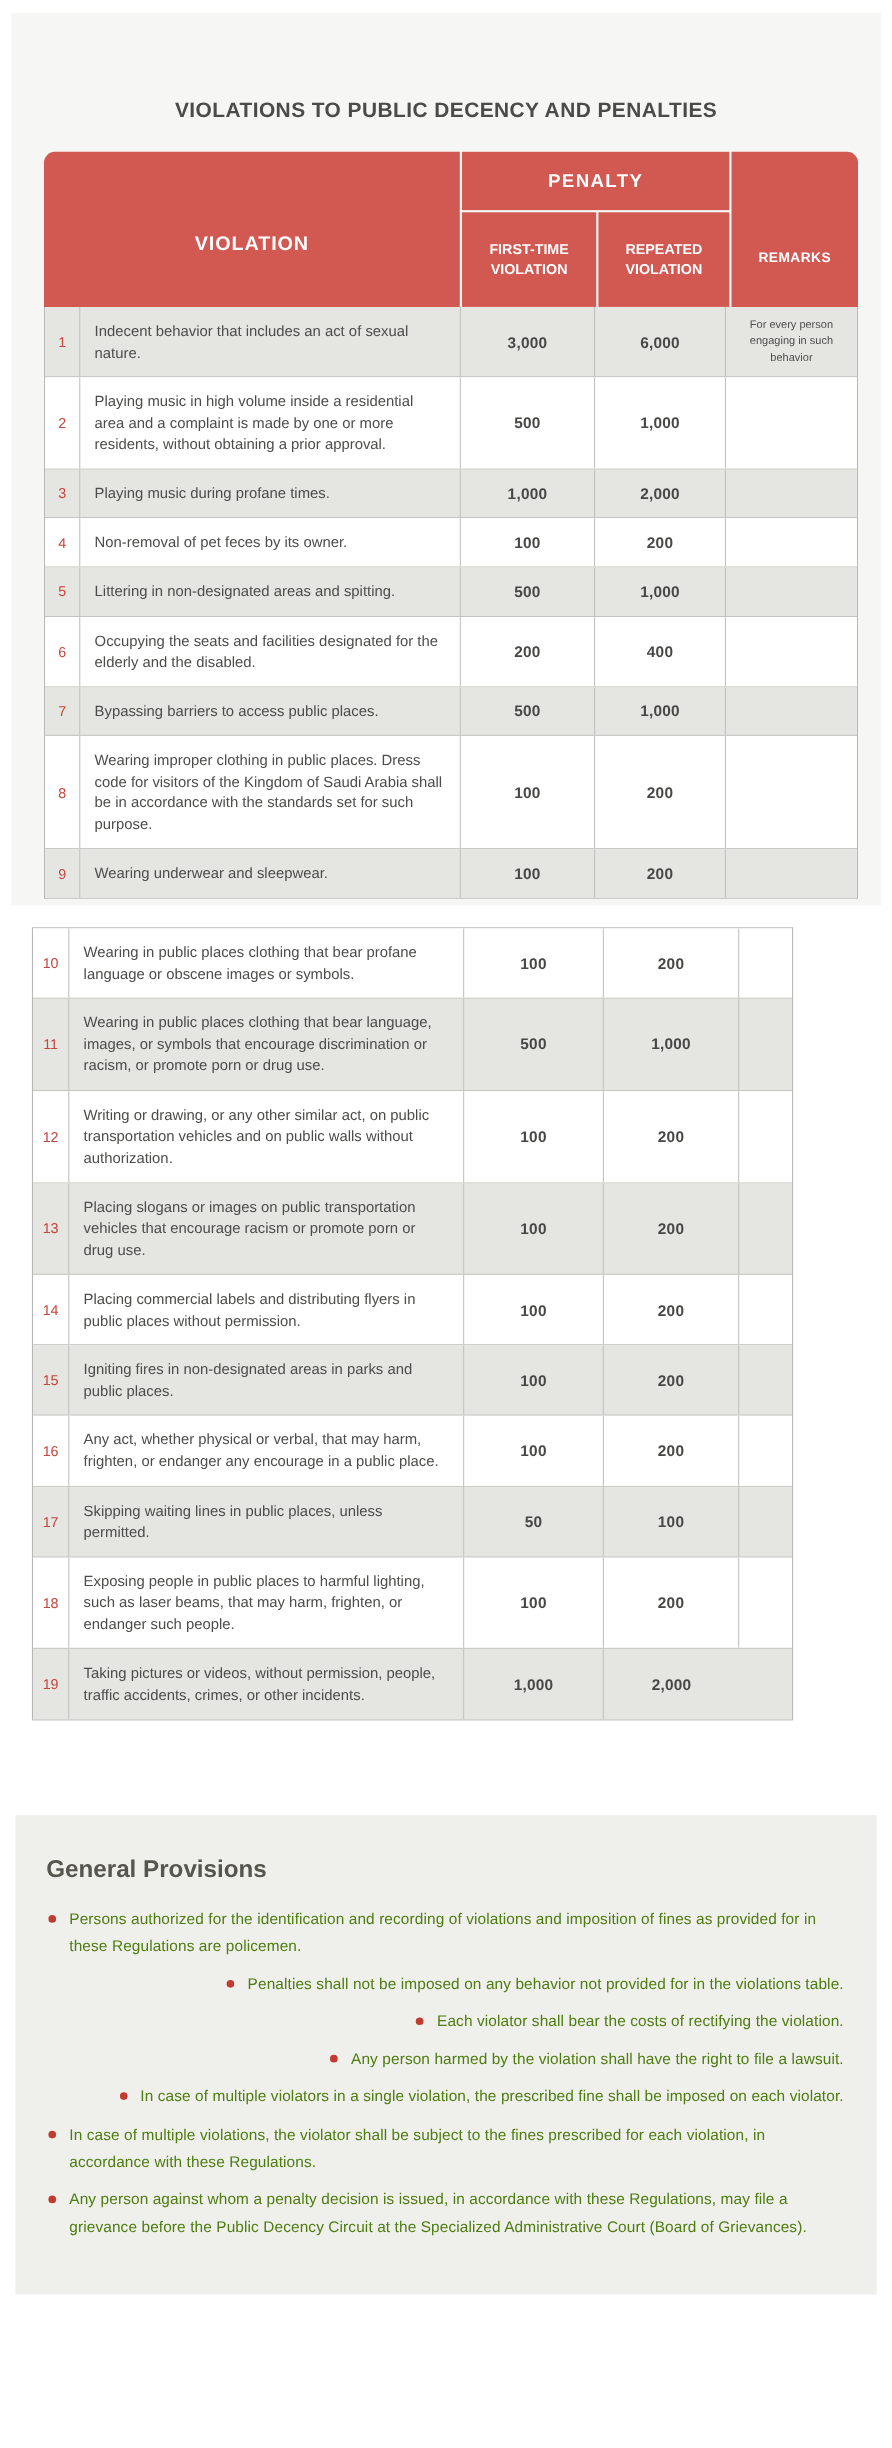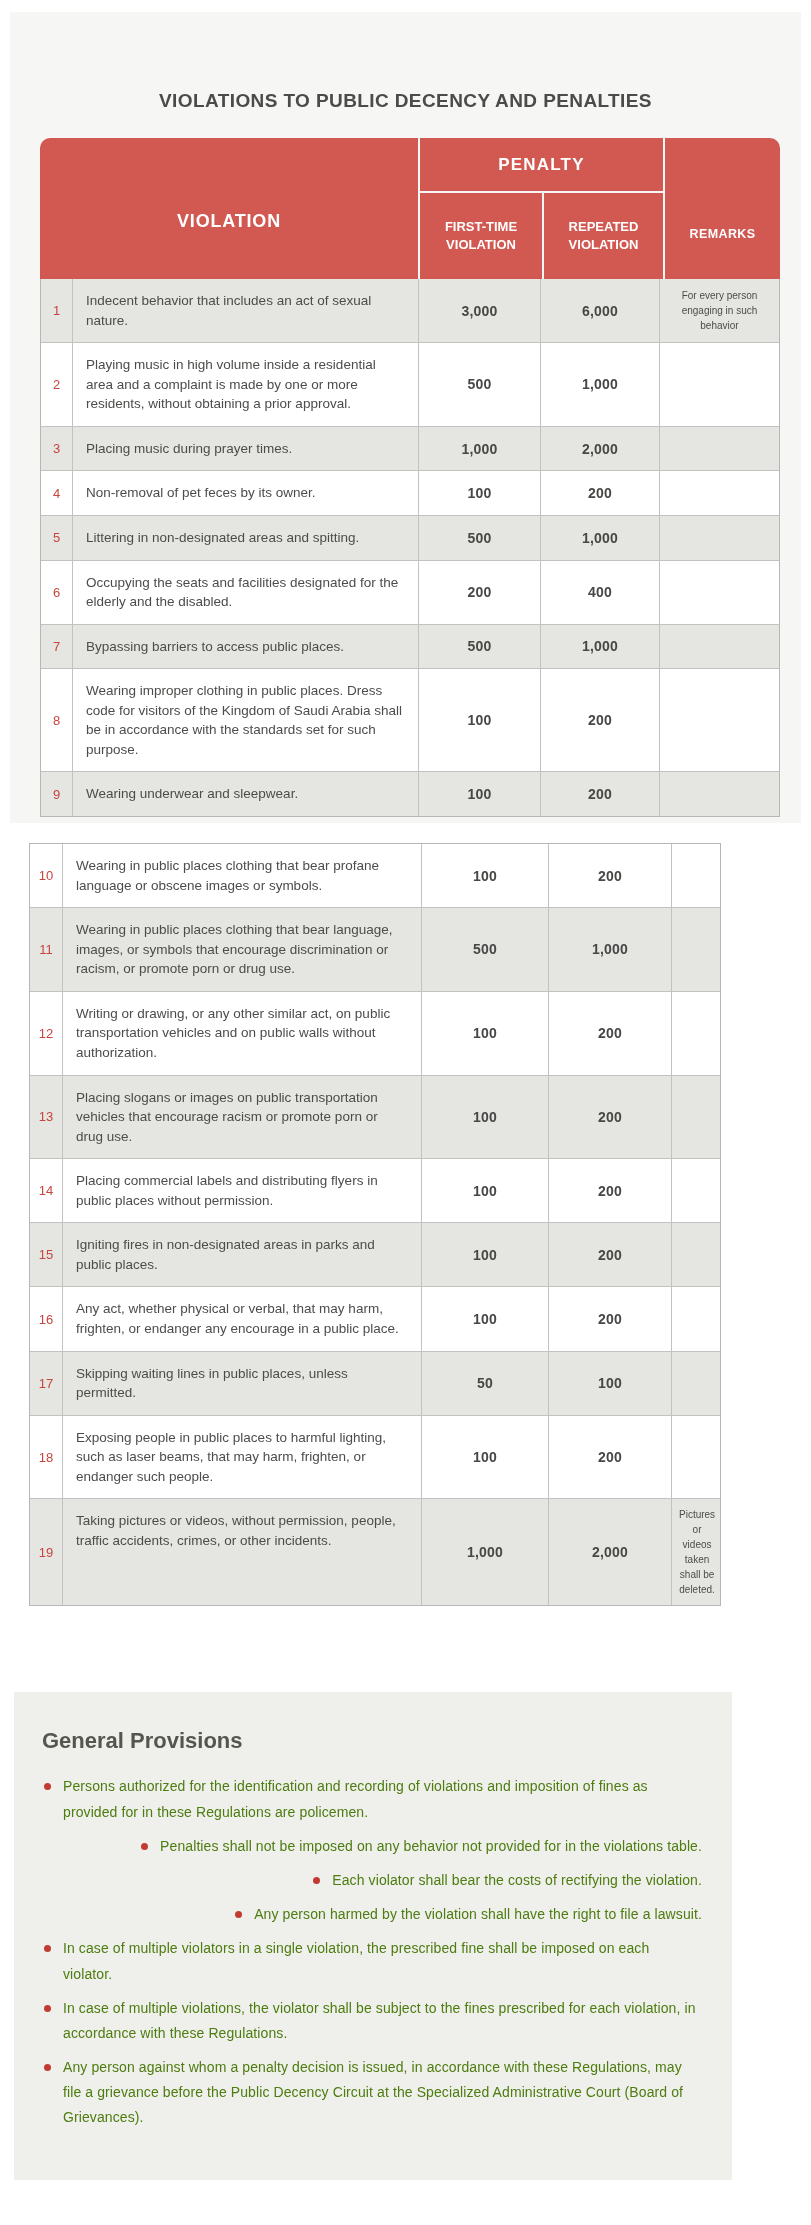--- a/index.html
+++ b/index.html
@@ -88,21 +88,21 @@
     font-size: 14px; font-weight: bold; letter-spacing: 0.2px; color: #474745;
   }
   .c-rem {
     display: flex; align-items: center; justify-content: center;
     text-align: center; padding: 8px 7px;
     font-size: 10px; line-height: 1.5; color: #4c4c4a;
   }
 
   
   .provisions {
-    width: 718px;
+    width: 783px;
     margin: 86px 14px 0;
     background: #efefec;
     padding: 36px 30px 40px 28px;
   }
   .provisions h2 {
     font-size: 22px;
     font-weight: bold;
     color: #56564f;
     margin-bottom: 20px;
   }
@@ -151,21 +151,21 @@
           </div>
           <div class="trow">
             <div class="cell c-num">2</div>
             <div class="cell c-text">Playing music in high volume inside a residential area and a complaint is made by one or more residents, without obtaining a prior approval.</div>
             <div class="cell c-amt">500</div>
             <div class="cell c-amt">1,000</div>
             <div class="cell c-rem"></div>
           </div>
           <div class="trow shade">
             <div class="cell c-num">3</div>
-            <div class="cell c-text">Placing music during prayer times.</div>
+            <div class="cell c-text">Playing music during profane times.</div>
             <div class="cell c-amt">1,000</div>
             <div class="cell c-amt">2,000</div>
             <div class="cell c-rem"></div>
           </div>
           <div class="trow">
             <div class="cell c-num">4</div>
             <div class="cell c-text">Non-removal of pet feces by its owner.</div>
             <div class="cell c-amt">100</div>
             <div class="cell c-amt">200</div>
             <div class="cell c-rem"></div>
@@ -272,21 +272,20 @@
           <div class="cell c-text">Exposing people in public places to harmful lighting, such as laser beams, that may harm, frighten, or endanger such people.</div>
           <div class="cell c-amt">100</div>
           <div class="cell c-amt">200</div>
           <div class="cell c-rem"></div>
         </div>
         <div class="trow shade">
           <div class="cell c-num">19</div>
           <div class="cell c-text">Taking pictures or videos, without permission, people, traffic accidents, crimes, or other incidents.</div>
           <div class="cell c-amt">1,000</div>
           <div class="cell c-amt">2,000</div>
-          <div class="cell c-rem">Pictures or videos taken shall be deleted.</div>
         </div>
       </div>
   </div>
 
   <div class="provisions">
     <h2>General Provisions</h2>
     <ul>
         <li>
           <span class="dot"></span>
           <span>Persons authorized for the identification and recording of violations and imposition of fines as provided for in these Regulations are policemen.</span>

